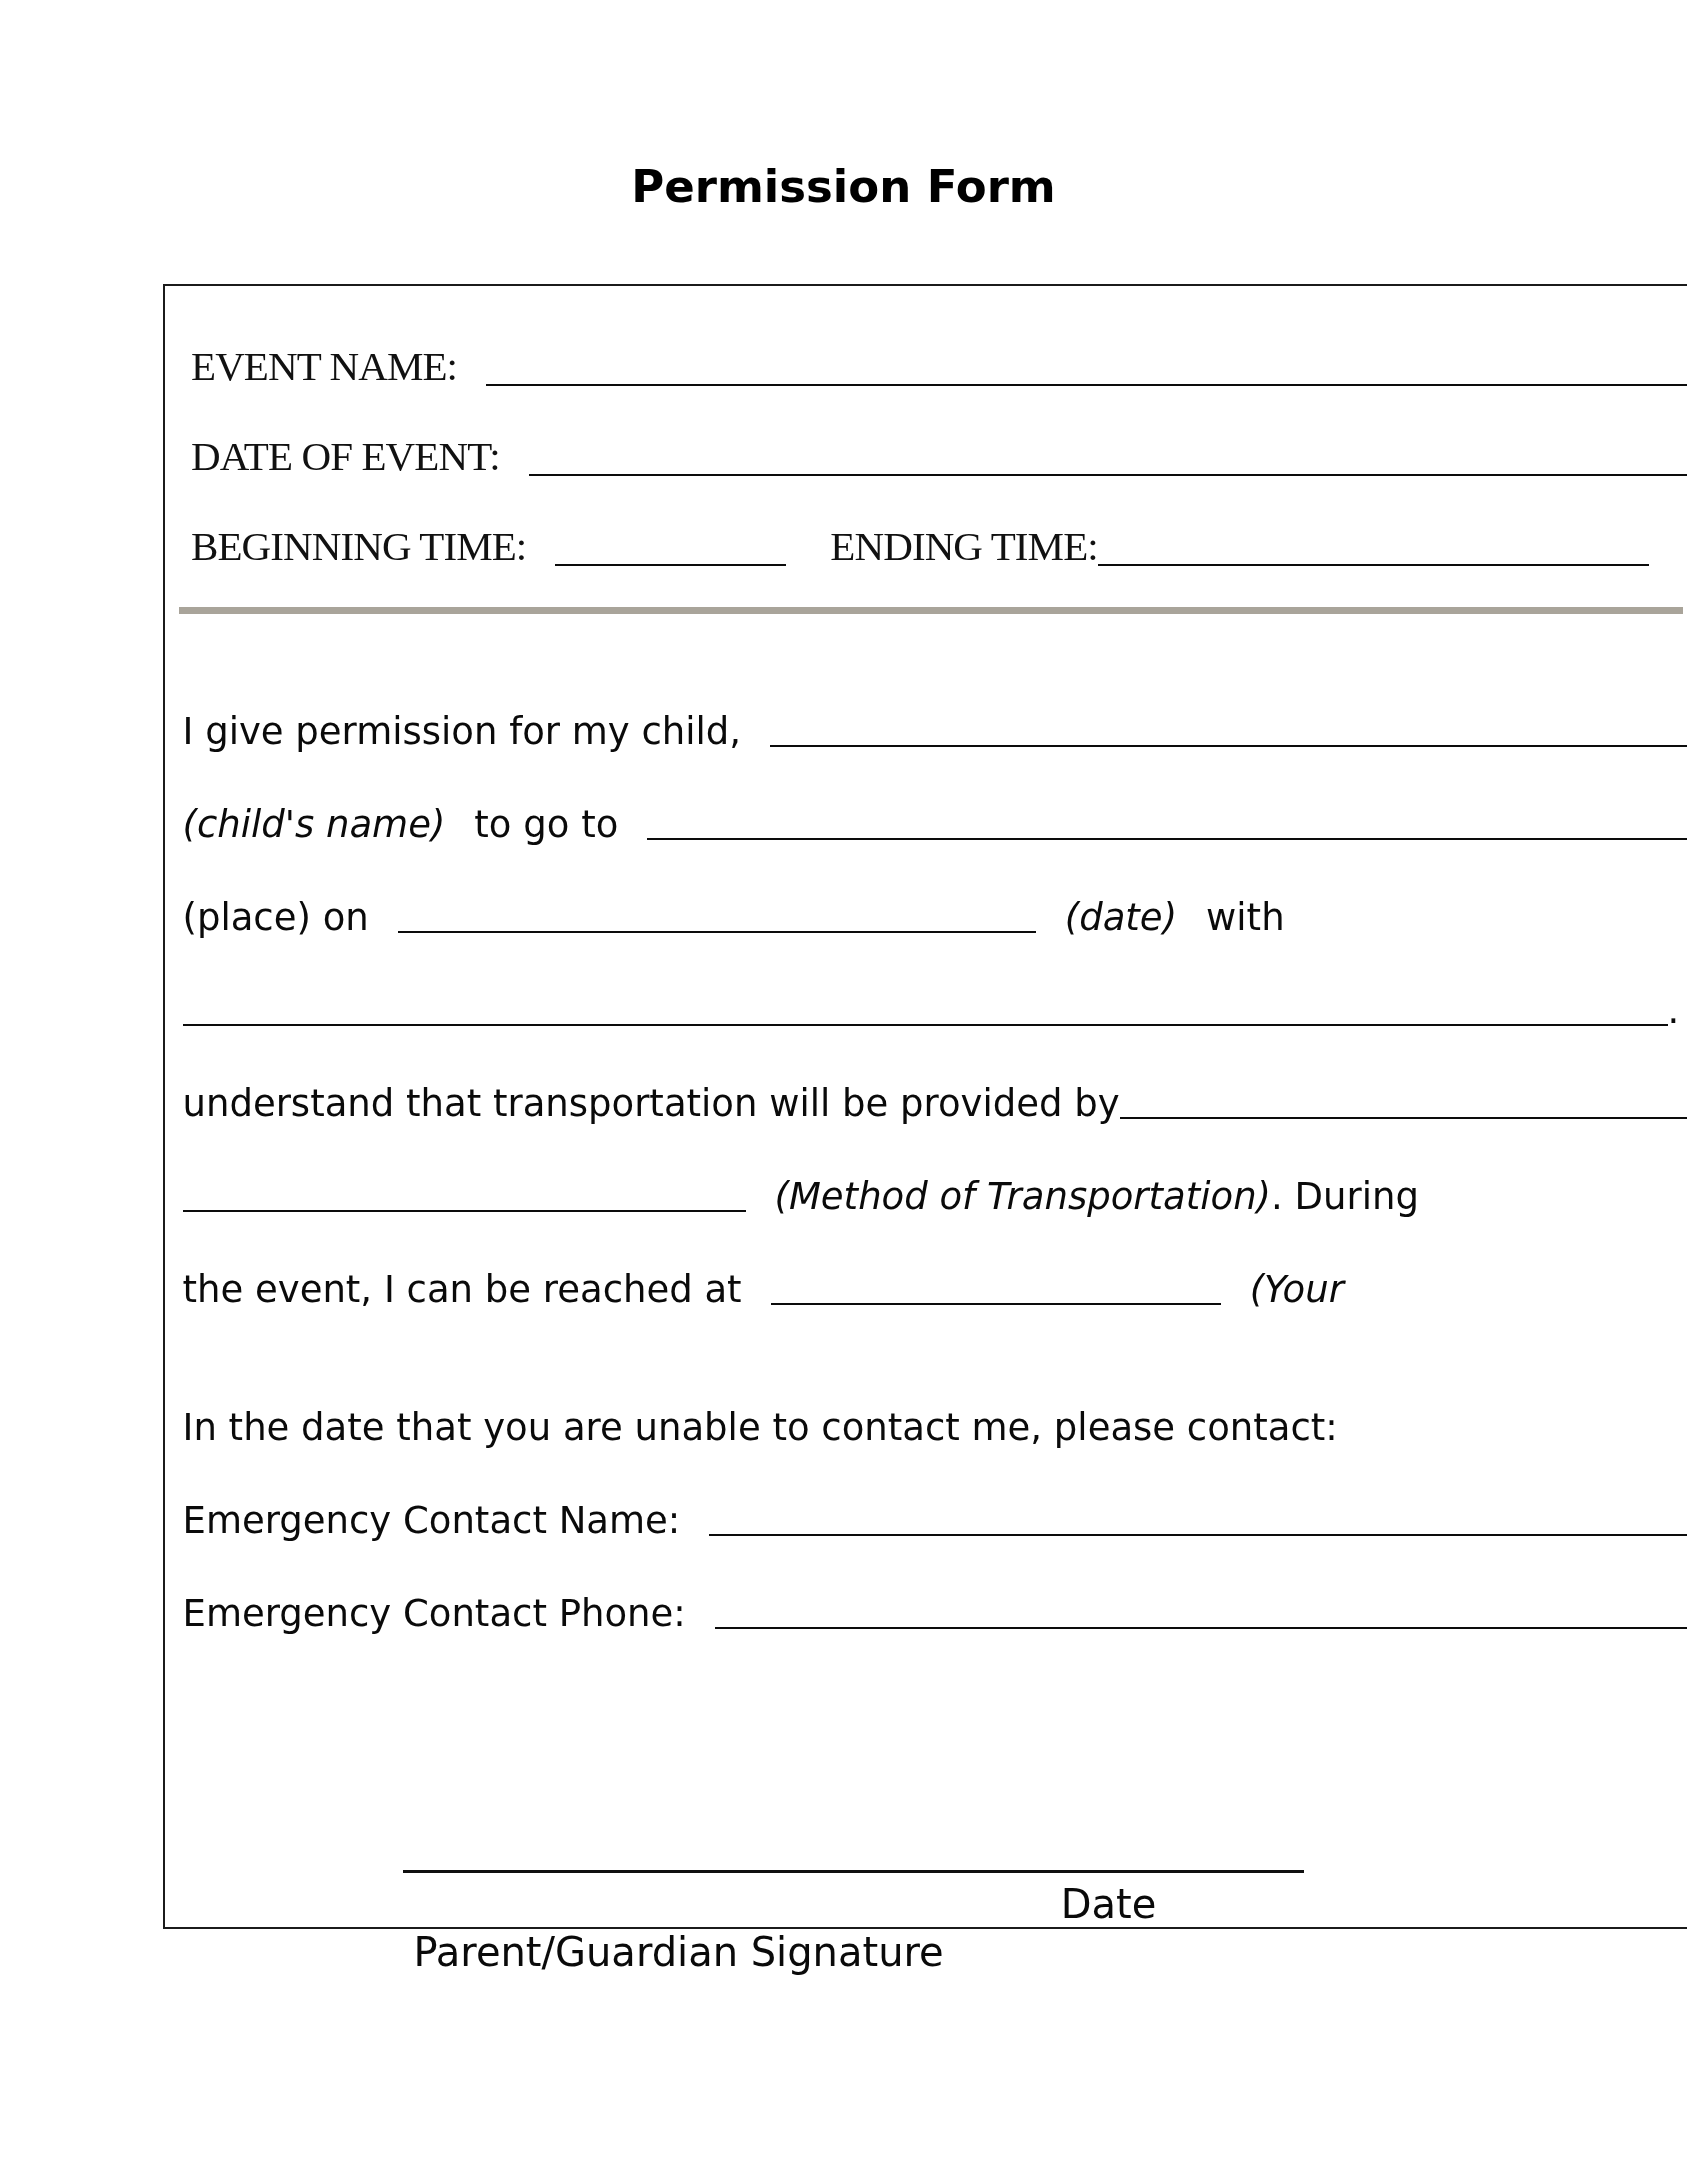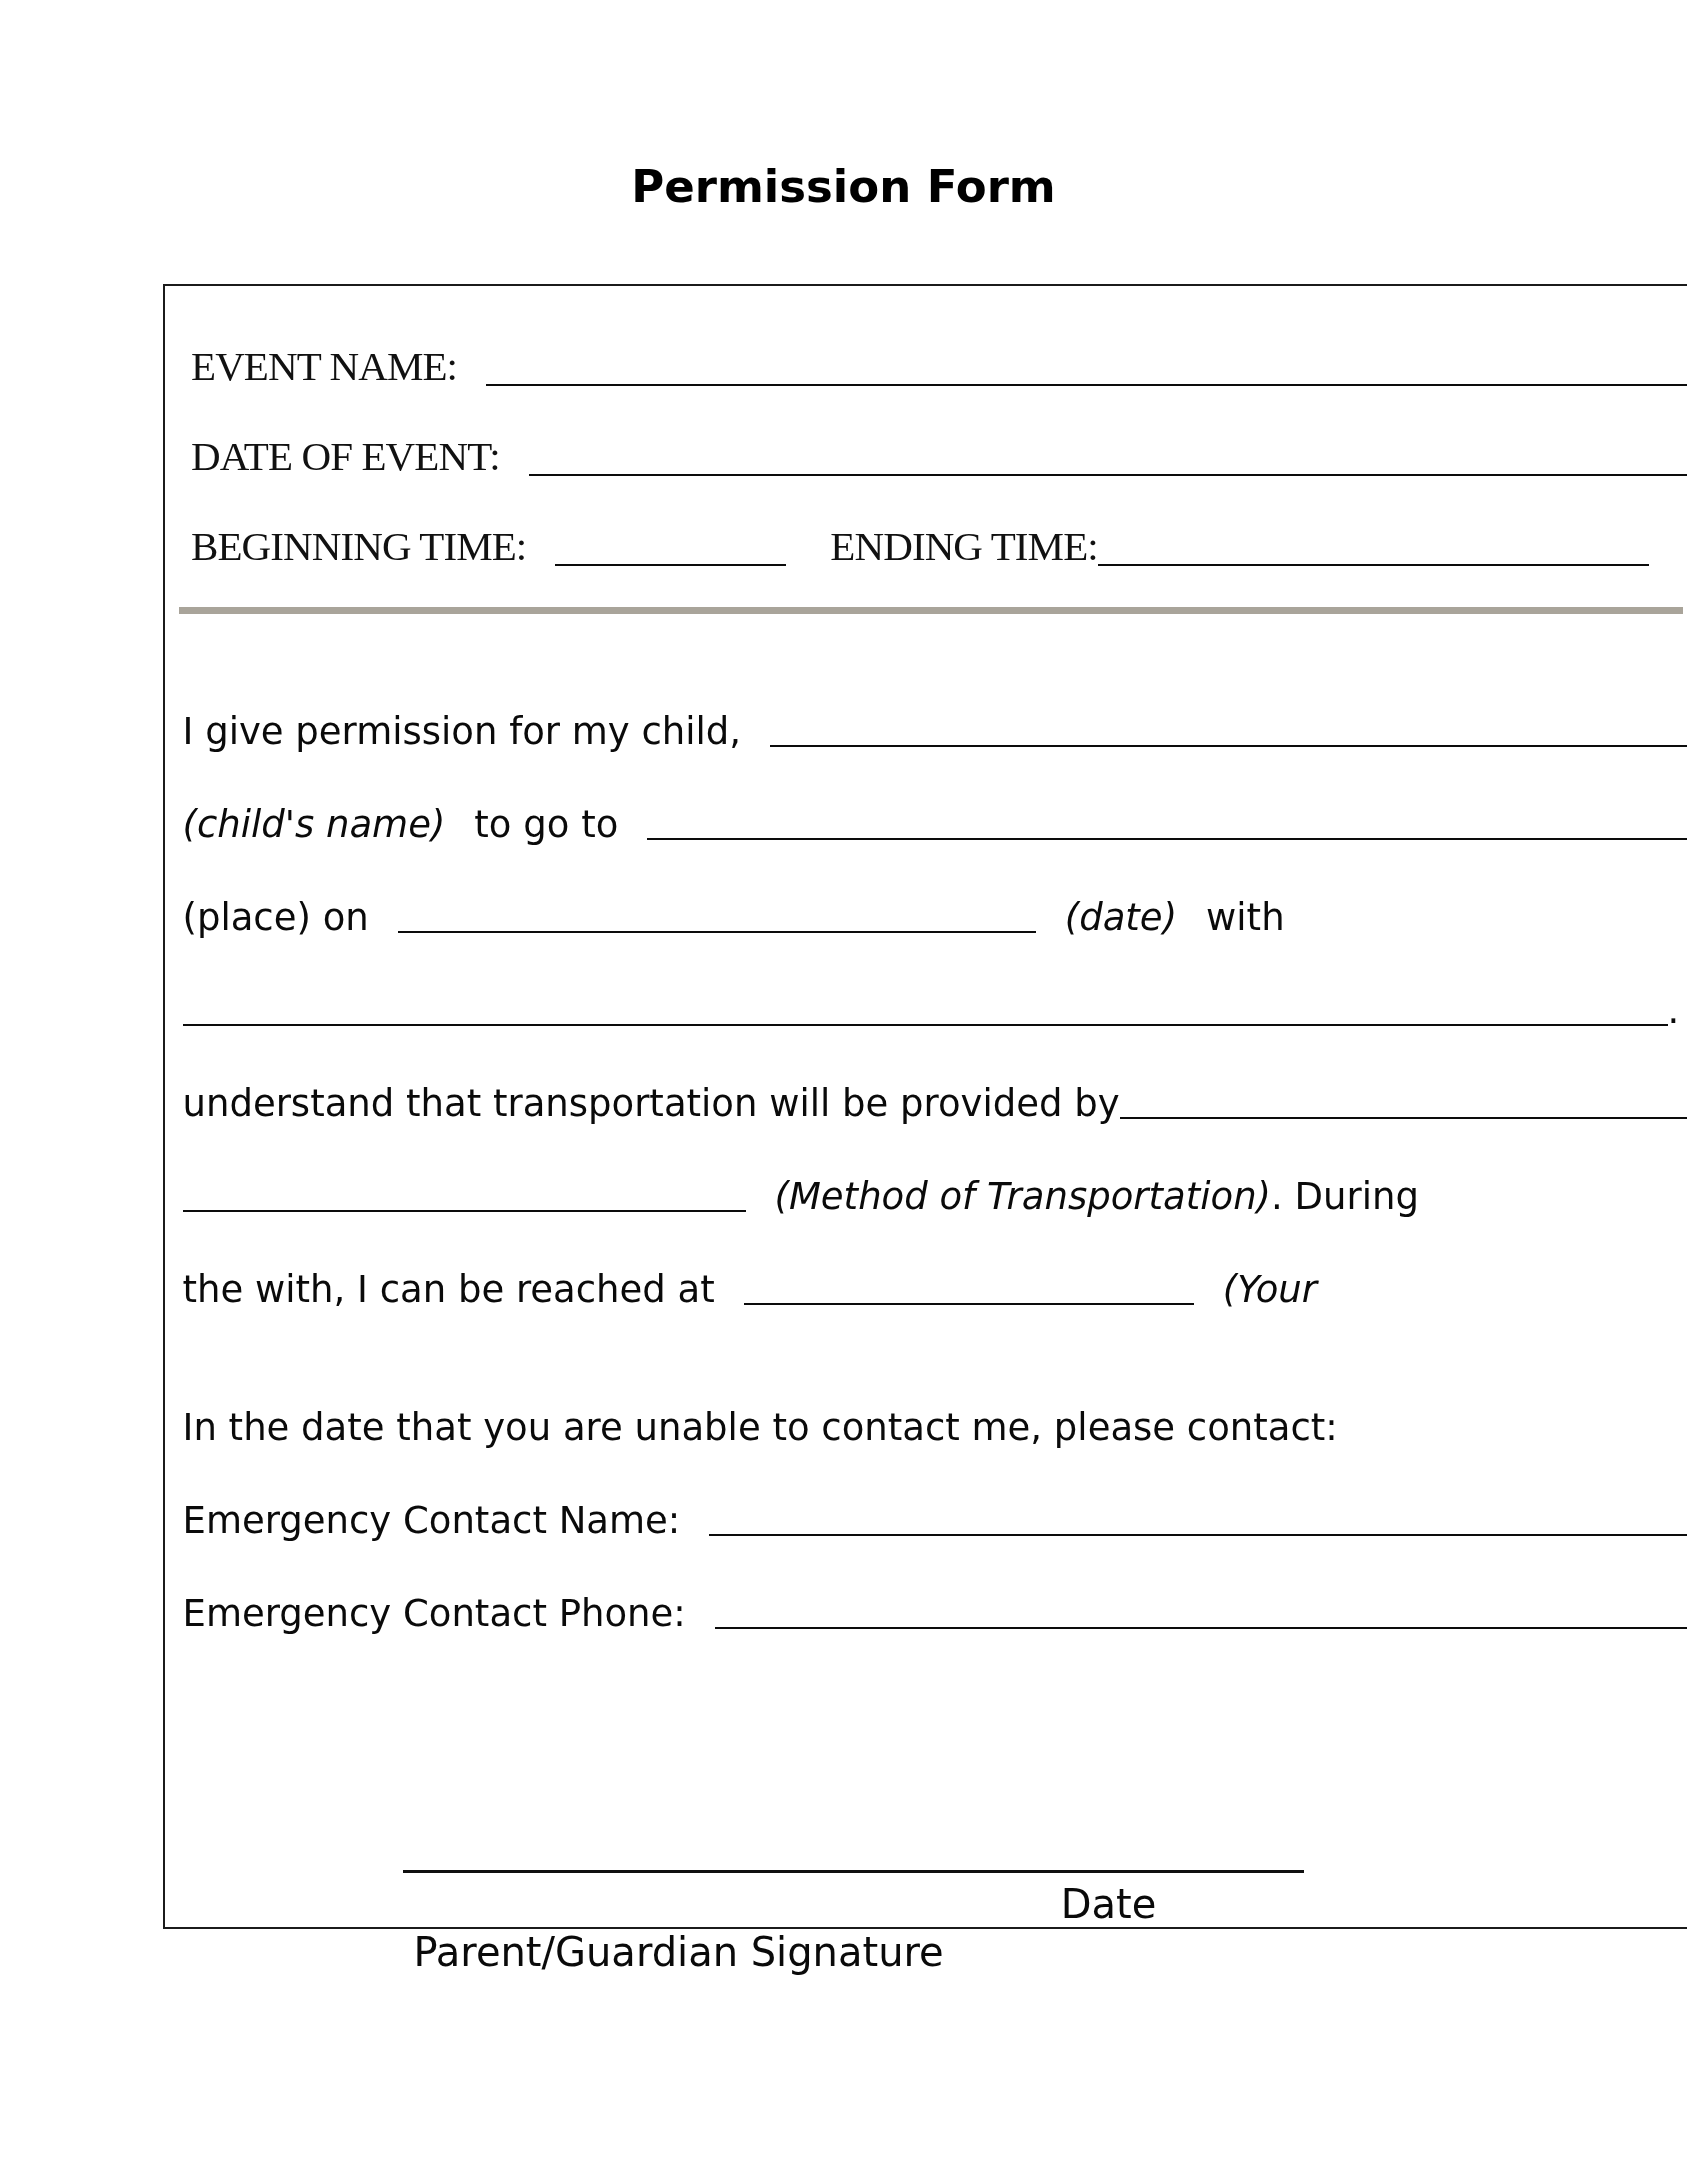--- a/index.html
+++ b/index.html
@@ -155,21 +155,21 @@
       <span class="blank fill"></span>
     </div>
 
     <div class="line">
       <span class="blank p6-blank"></span>
       <span class="seg it g">(Method of Transportation)</span>
       <span class="seg">. During</span>
     </div>
 
     <div class="line">
-      <span class="seg">the with, I can be reached at</span>
+      <span class="seg">the event, I can be reached at</span>
       <span class="blank p7-blank g"></span>
       <span class="seg it g">(Your</span>
     </div>
 
 
     <div class="para-gap"></div>
 
     <div class="line contact-row">
       <span class="seg">In the date that you are unable to contact me, please contact:</span>
     </div>

